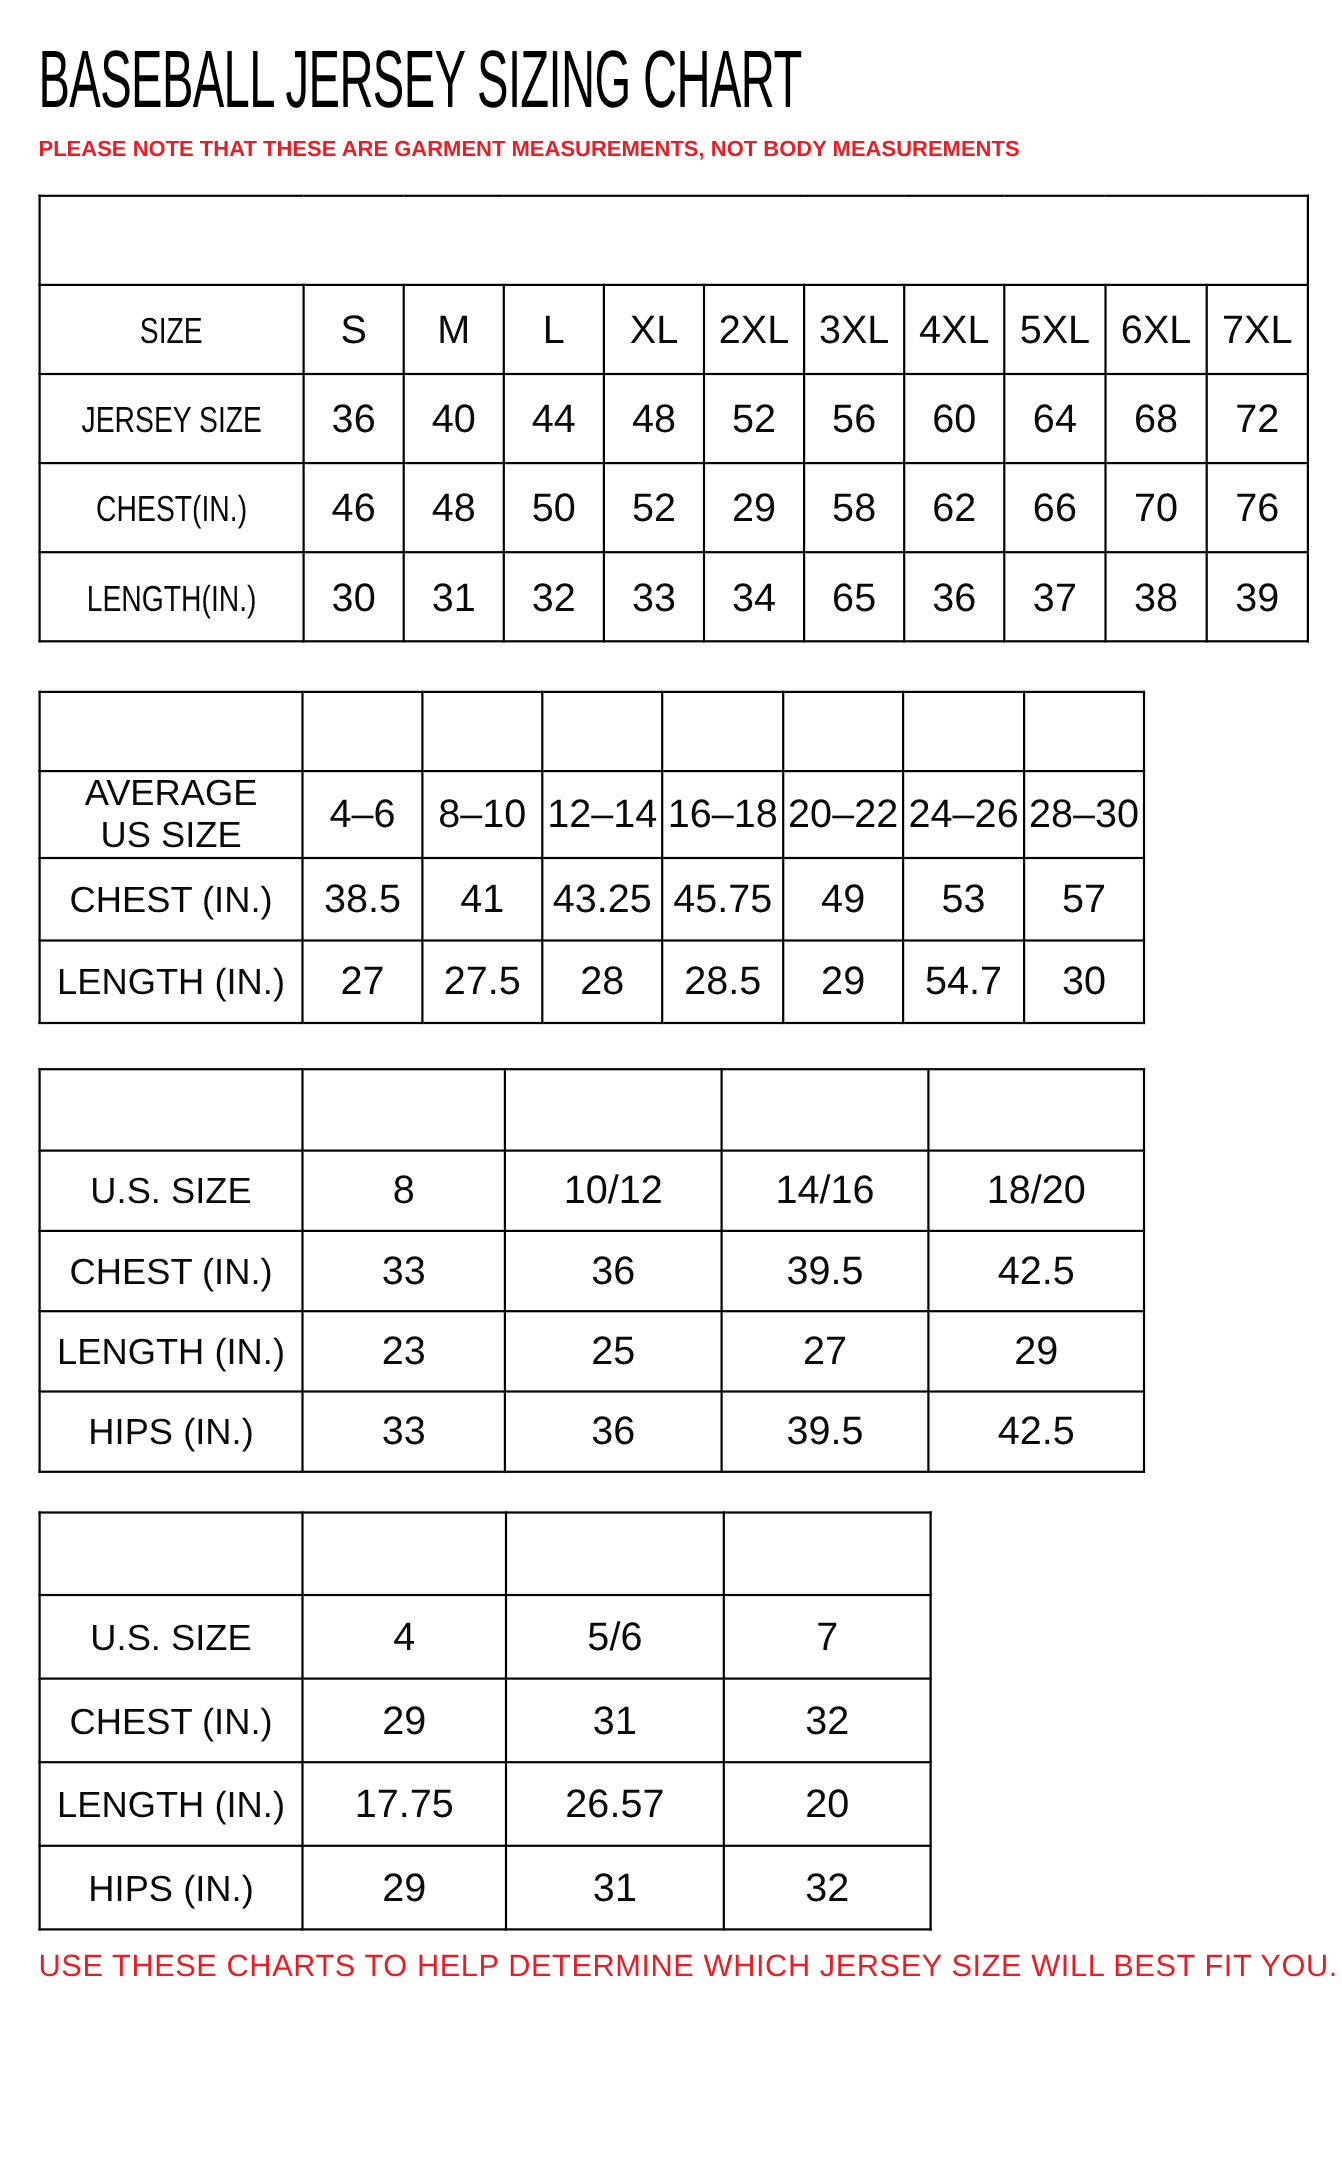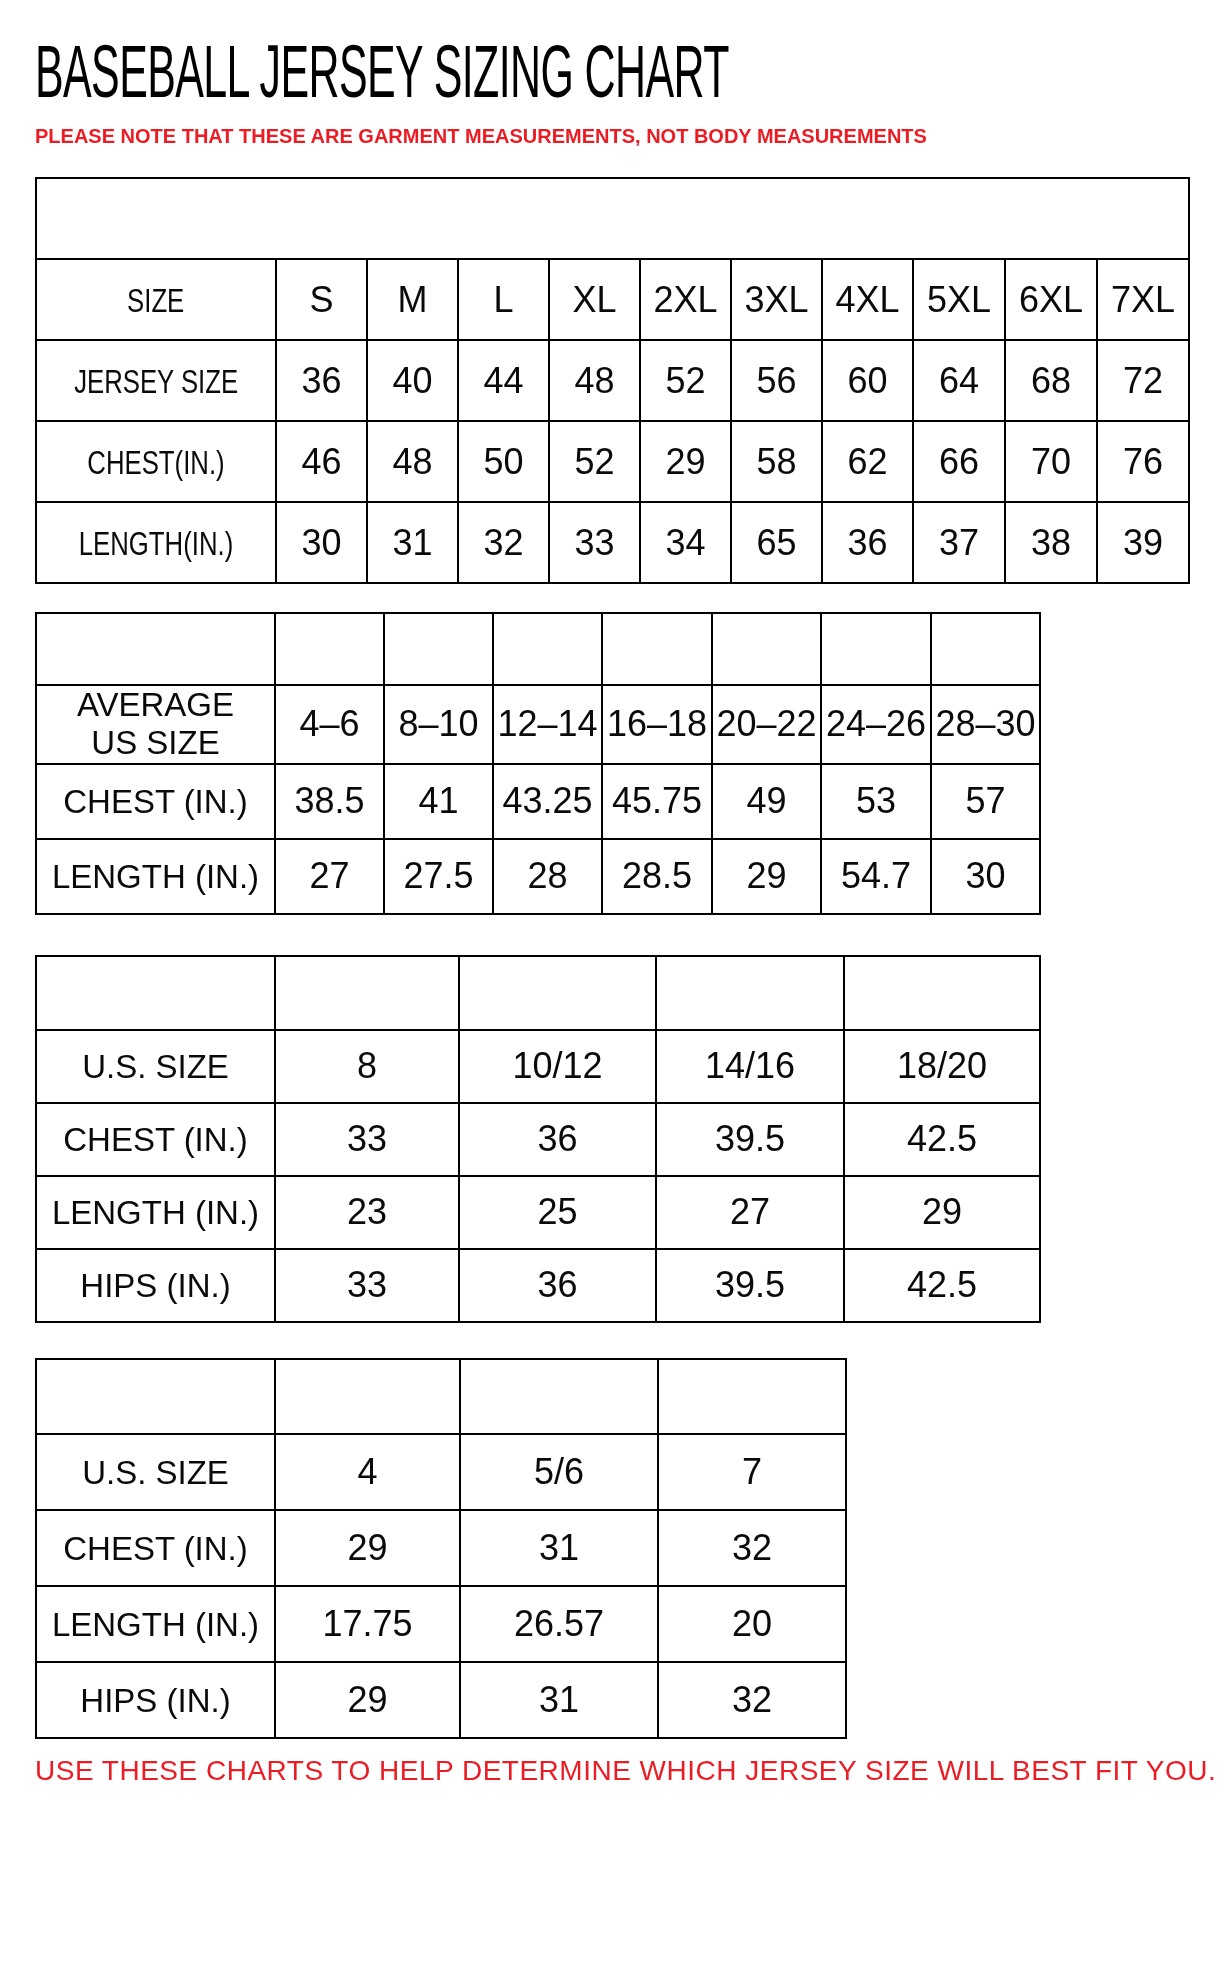--- a/index.html
+++ b/index.html
@@ -44,21 +44,21 @@
     background:var(--gray,#757575);color:#fff;
     font-size:34px;
     border-bottom-width:4px;
   }
   td.head span{color:#fff;}
   .lbl{font-size:33px;white-space:pre-line;display:inline-block;line-height:1.15;}
   .cond{display:inline-block;transform-origin:50% 50%;}
   .mens  td{height:81px;}
   .mens  .lbl{transform:scaleX(0.78);}
   .mens{width:1153px;margin-top:22px;}
-  .womens{width:1004px;margin-top:28px;}
+  .womens{width:1004px;margin-top:44px;}
   .womens td{height:75px;}
   .womens td.head{height:72px;}
   .boys{width:1004px;margin-top:40px;}
   .boys td{height:73px;}
   .boys td.head{height:74px;}
   .preschool{width:810px;margin-top:35px;}
   .preschool td{height:76px;}
   .preschool td.head{height:75px;}
   .footer{
     color:var(--red,#ec1c24);

